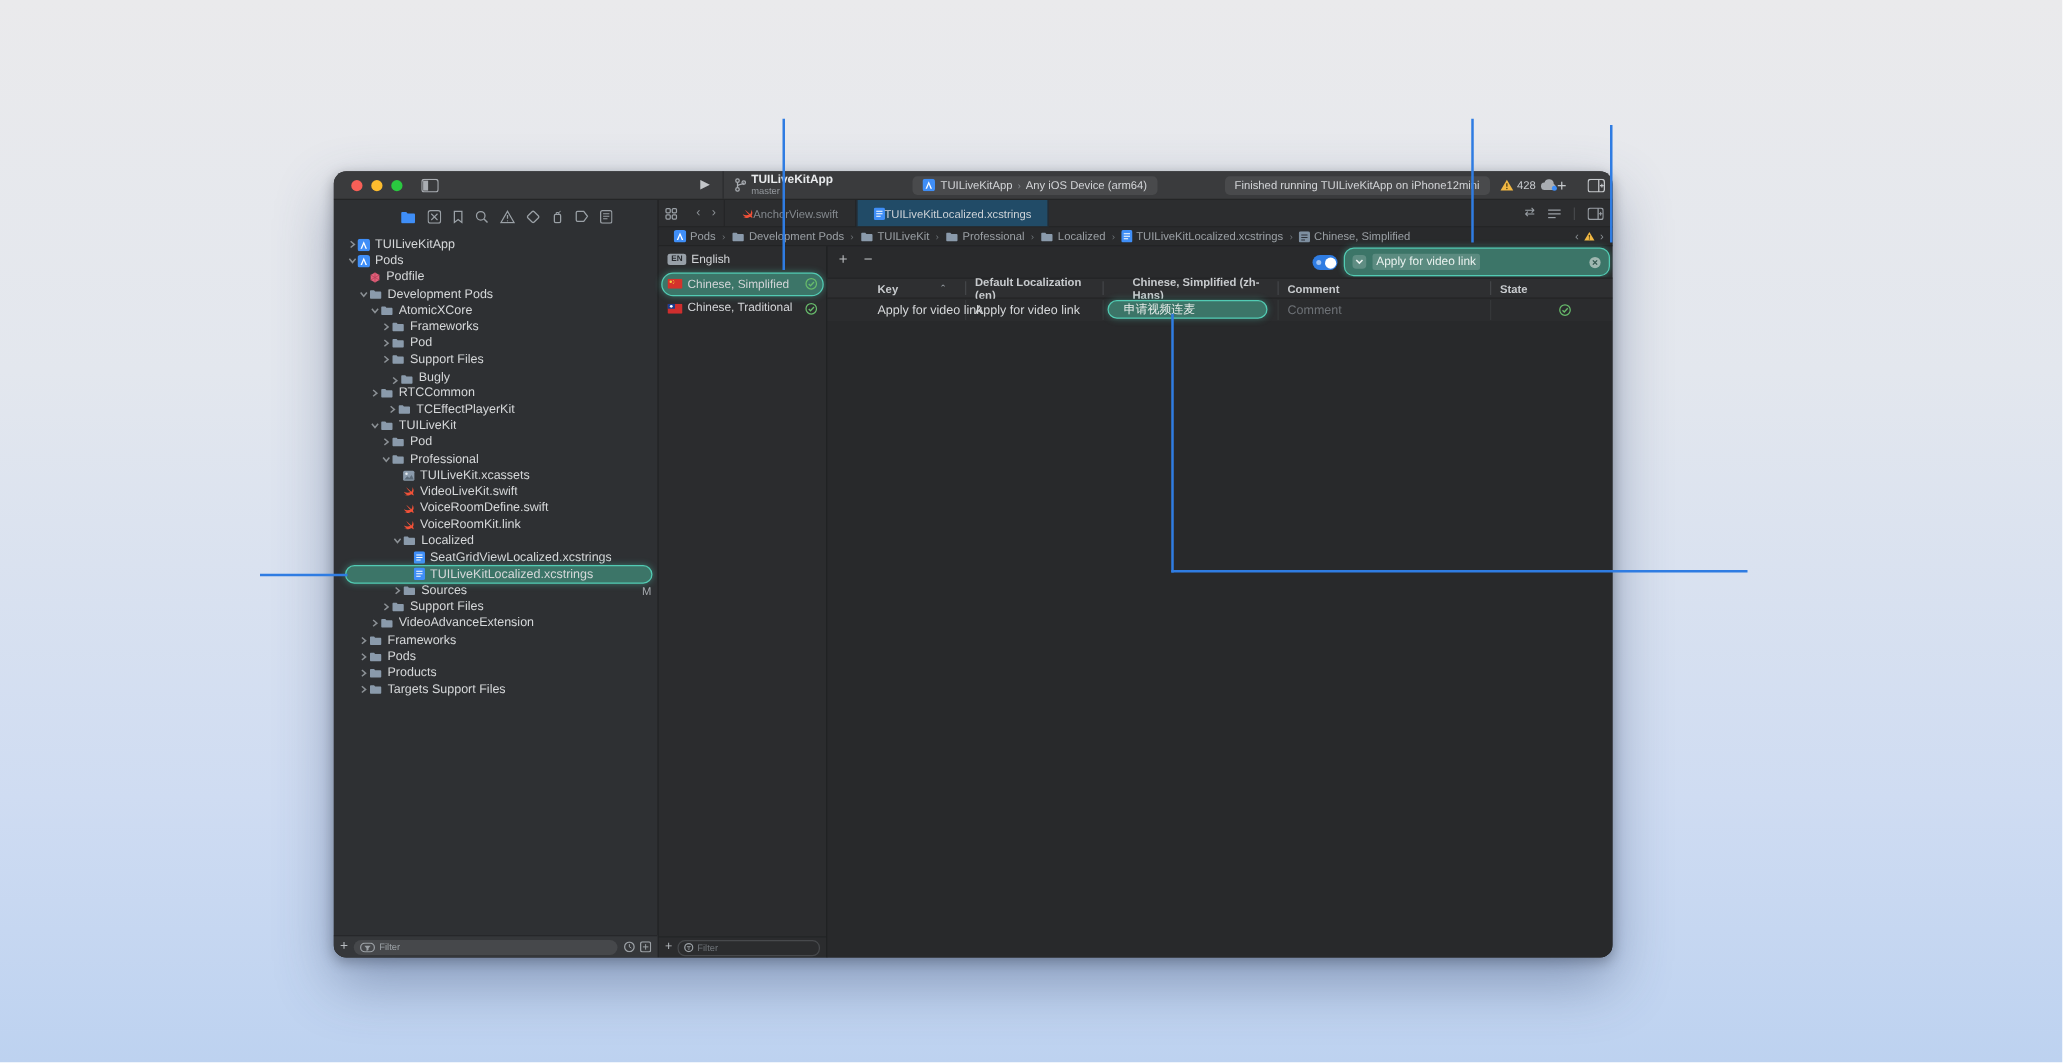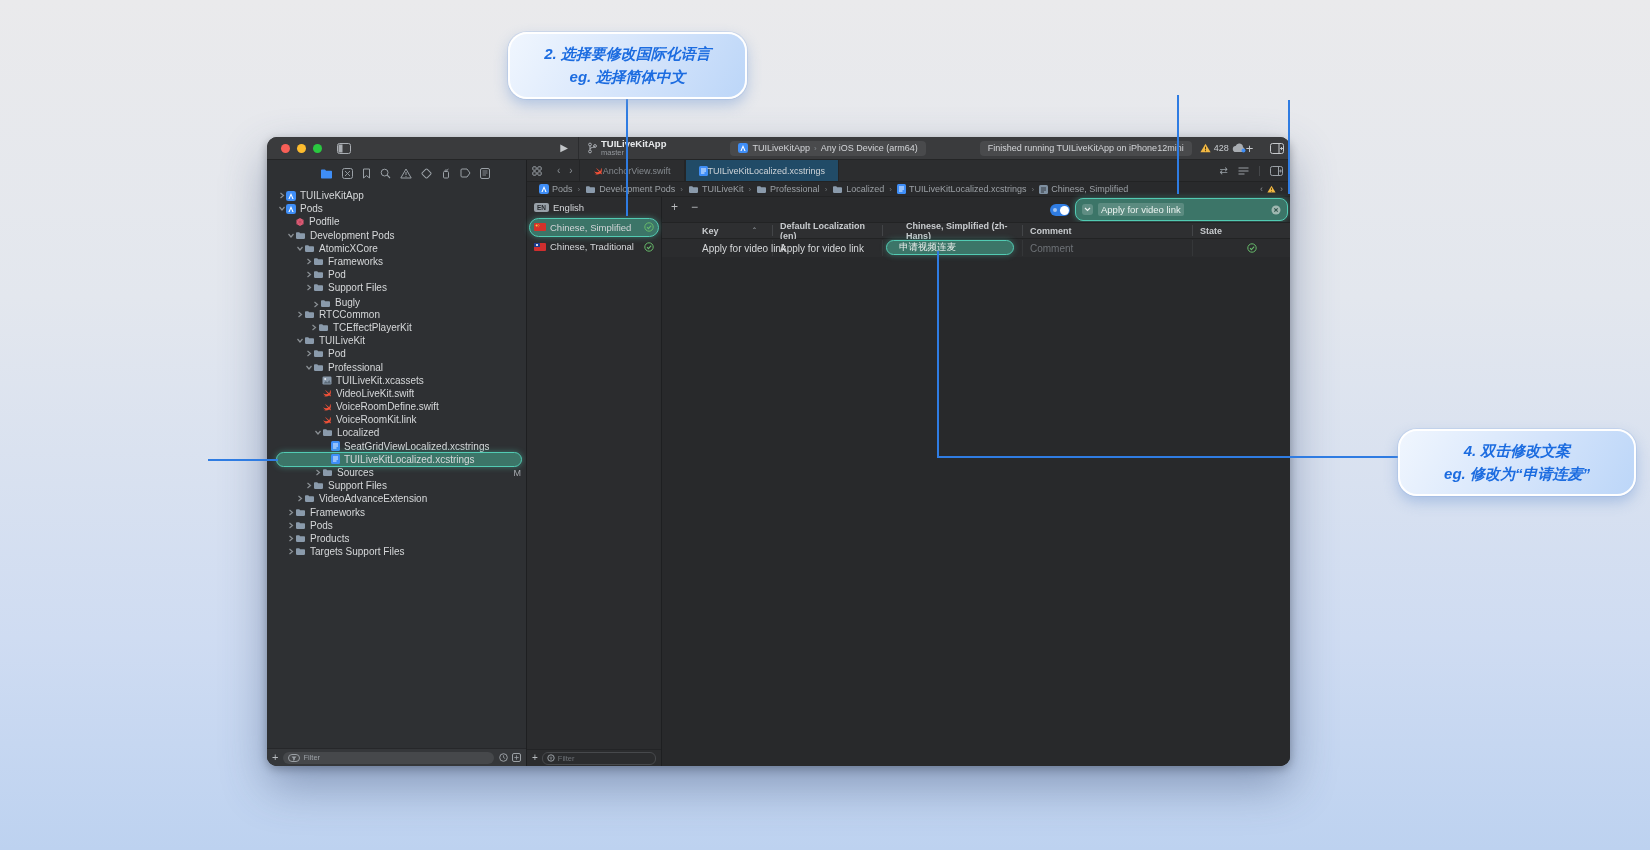--- a/index.html
+++ b/index.html
@@ -137,28 +137,20 @@
   #status-right{margin-left:auto;display:flex;align-items:center;gap:6px;}
 
   .ic{display:inline-flex;line-height:0;}
   .txt-ic{font-style:normal;line-height:1;}
 </style>
 </head>
 <body>
 
 <div id="screen">
 
-  <div class="callout" id="c2">
-    <div>2. 选择要修改国际化语言</div>
-    <div>eg. 选择简体中文</div>
-  </div>
-  <div class="callout" id="c4">
-    <div>4. 双击修改文案</div>
-    <div>eg. 修改为“申请连麦”</div>
-  </div>
   <div class="conn" id="l1"></div>
   <div class="conn" id="l2"></div>
   <div class="conn" id="l3a"></div>
   <div class="conn" id="l3b"></div>
   <div class="conn" id="l4v"></div>
   <div class="conn" id="l4h"></div>
 
   <div id="win">
 
     <div id="titlebar">

